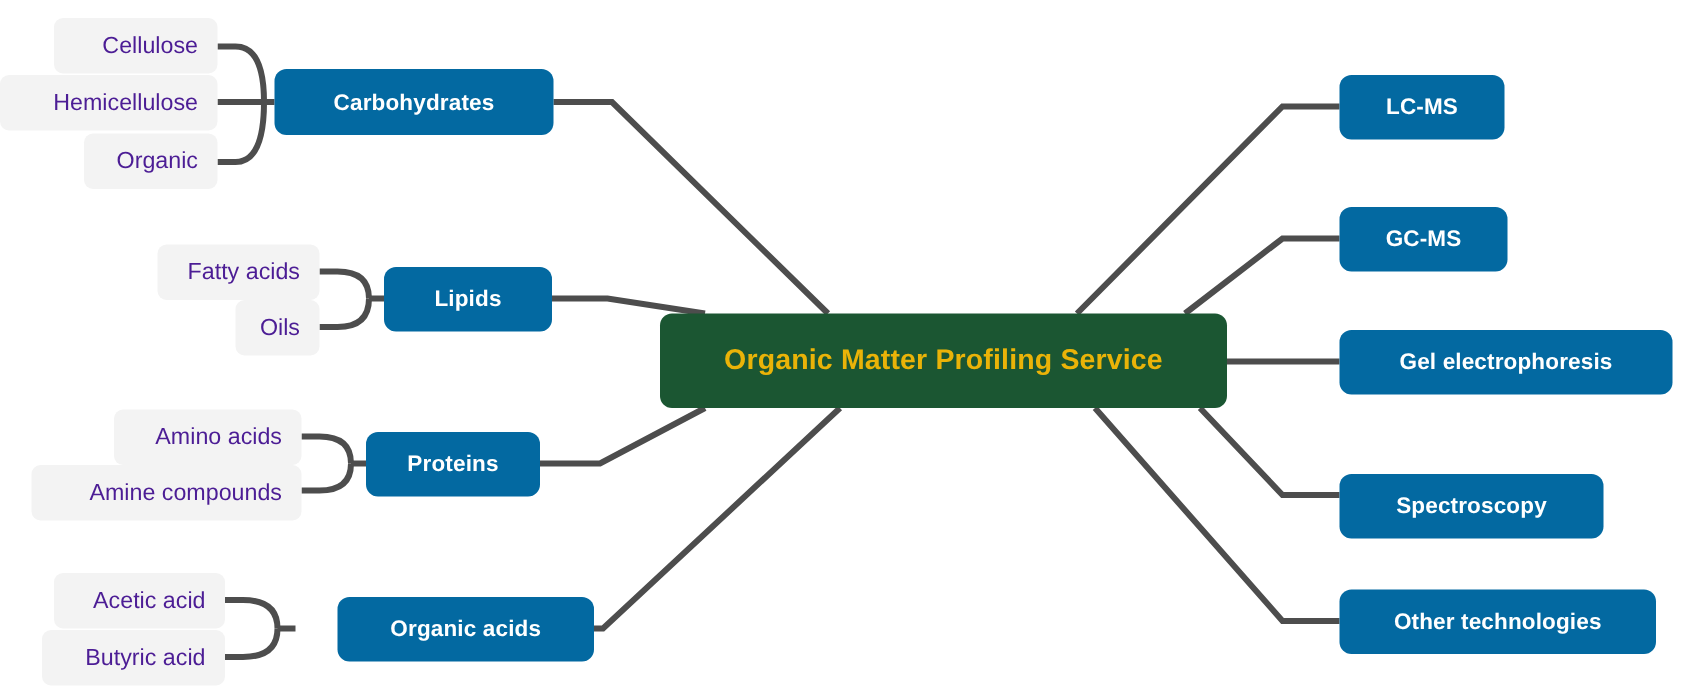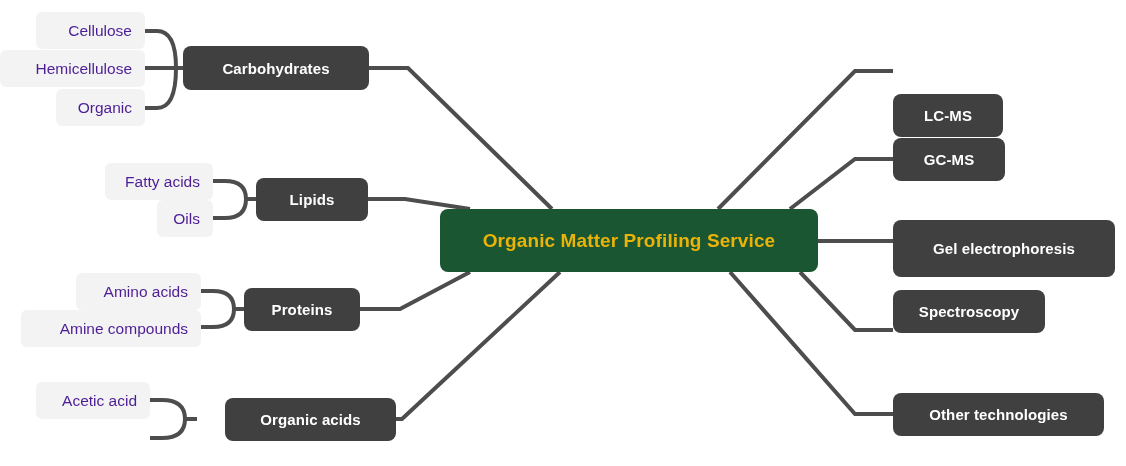--- a/index.html
+++ b/index.html
@@ -34,21 +34,21 @@
   .node-center {
     background: #1b5632;
     border-radius: 8px;
     color: #eab308;
     font-weight: bold;
     font-size: 19px;
     justify-content: center;
     letter-spacing: 0.1px;
   }
   .node-branch {
-    background: #404040;
+    background: #0369a1;
     border-radius: 8px;
     color: #ffffff;
     font-weight: bold;
     font-size: 15px;
     justify-content: center;
     letter-spacing: 0.1px;
   }
   .node-leaf {
     background: #f3f3f3;
     border-radius: 6px;
@@ -143,34 +143,37 @@
   </div>
 
   <div class="node node-leaf" style="left:21px; top:310px; width:180px; height:37px;">
     <span>Amine compounds</span>
   </div>
 
   <div class="node node-leaf" style="left:36px; top:382px; width:114px; height:37px;">
     <span>Acetic acid</span>
   </div>
 
+  <div class="node node-leaf" style="left:28px; top:420px; width:122px; height:37px;">
+    <span>Butyric acid</span>
+  </div>
 
-  <div class="node node-branch" style="left:893px; top:50px; width:110px; height:43px;margin-top:44px;">
+  <div class="node node-branch" style="left:893px; top:50px; width:110px; height:43px;">
     <span>LC-MS</span>
   </div>
 
   <div class="node node-branch" style="left:893px; top:138px; width:112px; height:43px;">
     <span>GC-MS</span>
   </div>
 
-  <div class="node node-branch" style="left:893px; top:220px; width:222px; height:57px;">
+  <div class="node node-branch" style="left:893px; top:220px; width:222px; height:43px;">
     <span>Gel electrophoresis</span>
   </div>
 
-  <div class="node node-branch" style="left:893px; top:290px; width:152px; height:43px;">
+  <div class="node node-branch" style="left:893px; top:316px; width:176px; height:43px;">
     <span>Spectroscopy</span>
   </div>
 
   <div class="node node-branch" style="left:893px; top:393px; width:211px; height:43px;">
     <span>Other technologies</span>
   </div>
 
 </div>
 
 </body></html>

